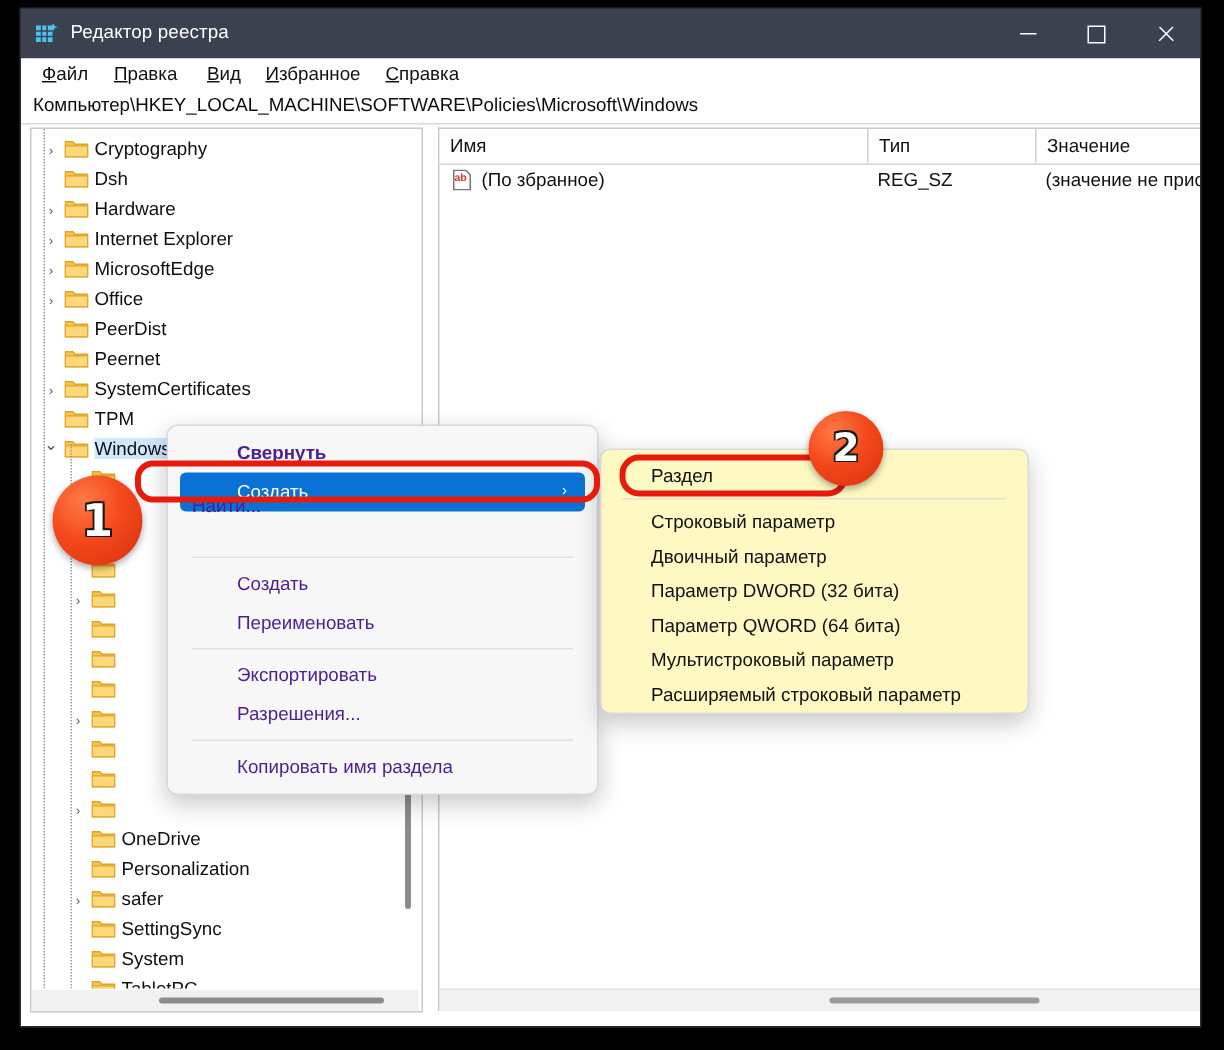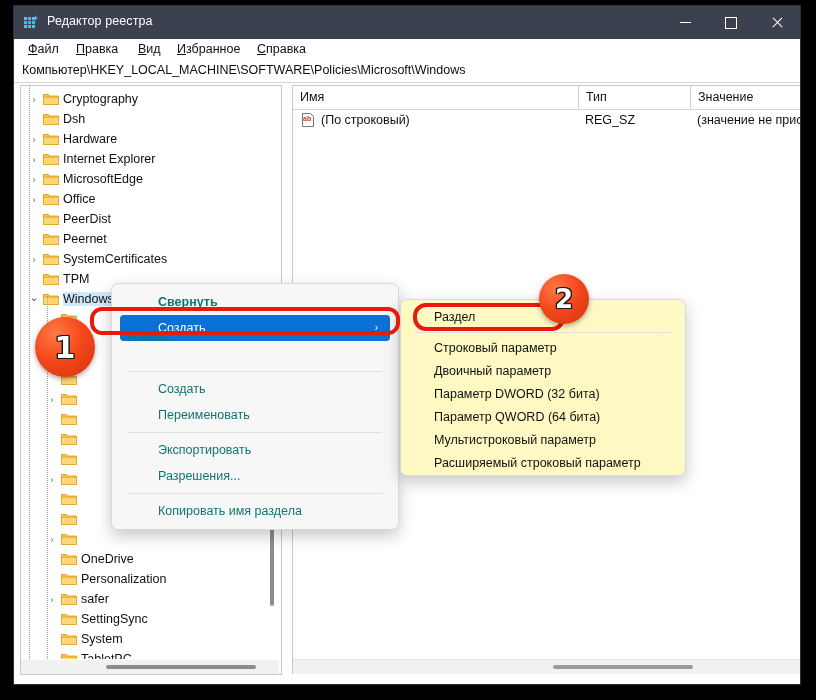--- a/index.html
+++ b/index.html
@@ -134,21 +134,21 @@
 
   
   .ctxmenu{
     position:absolute;left:97px;top:277px;width:286px;height:245px;
     background:#f7f7f7;border:1px solid #d9d9d9;border-radius:7px;
     box-shadow:0 6px 16px rgba(0,0,0,.22);
     overflow:hidden;
   }
   .ctxmenu .mi{
     position:absolute;left:0;width:303px;height:26px;
-    font-size:12.5px;color:#0f766e;line-height:26px;
+    font-size:12.5px;color:#4c1d95;line-height:26px;
     padding-left:46px;box-sizing:border-box;white-space:nowrap;
   }
   .ctxmenu .mi.bold{font-weight:bold;}
   .ctxmenu .mi.hl{
     left:8px;width:270px;background:#0a72d4;color:#ffffff;border-radius:4px;
     padding-left:38px;
   }
   .ctxmenu .mi .arrow{
     position:absolute;right:12px;top:0;line-height:26px;font-size:10px;color:#ffffff;
   }
@@ -518,21 +518,21 @@
           <div class="hdr-cell" style="left: 0px; width: 285px;">Имя</div>
           <div class="hdr-cell divider" style="left: 285px; width: 112px;">Тип</div>
           <div class="hdr-cell divider" style="left: 397px; width: 111px;">Значение</div>
         </div>
       <div id="listrows">
           <div class="lrow" style="top: 24px;">
             <span class="ab-icon"><svg width="14" height="14" viewBox="0 0 14 14">
                 <path d="M1.5 0.5 h8 l3 3 v10 h-11 z" fill="#ffffff" stroke="#777" stroke-width="1"></path>
                 <text x="2" y="7.5" font-family="Liberation Sans, sans-serif" font-size="7" font-weight="bold" fill="#d8342b">ab</text>
               </svg></span>
-            <span class="c-name">(По строковый)</span>
+            <span class="c-name">(По збранное)</span>
             <span class="c-type" style="left: 292px;">REG_SZ</span>
             <span class="c-val" style="left: 404px;">(значение не присвоено)</span>
           </div>
         </div>
       <div class="h-scroll-right">
         <div class="thumb"></div>
       </div>
     </div>
 
     <div class="ctxmenu" id="ctxmenu">

